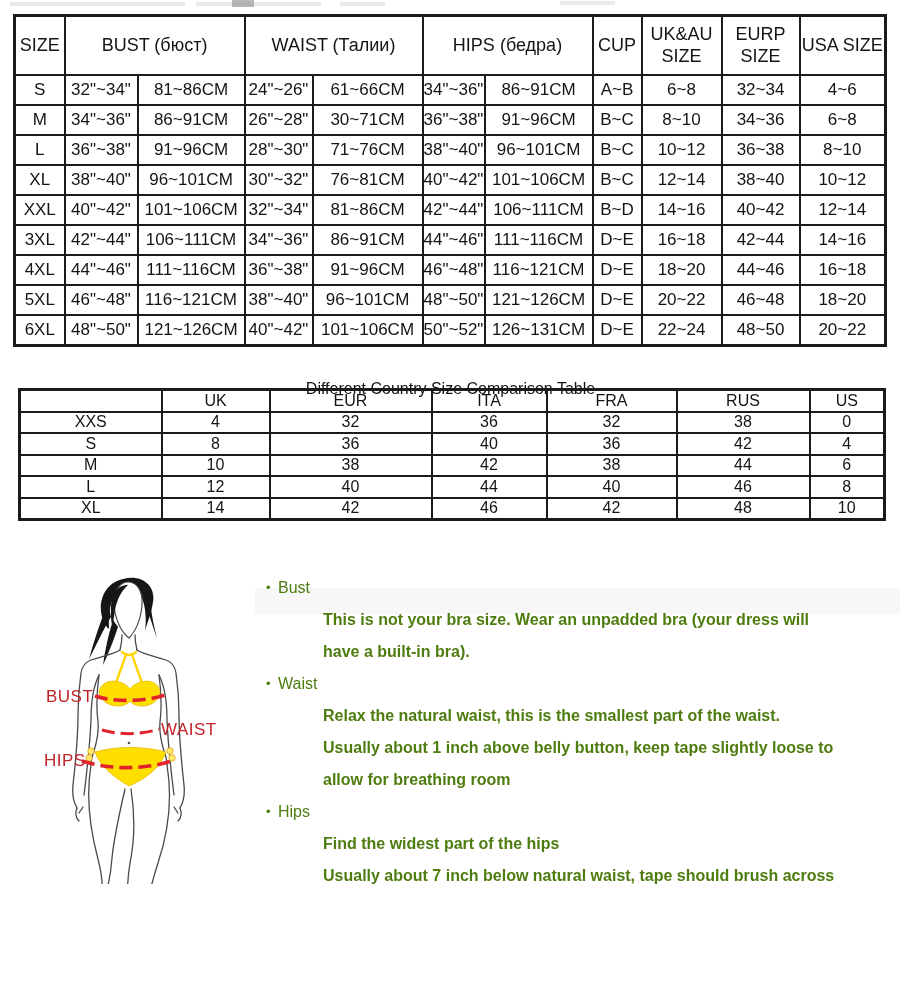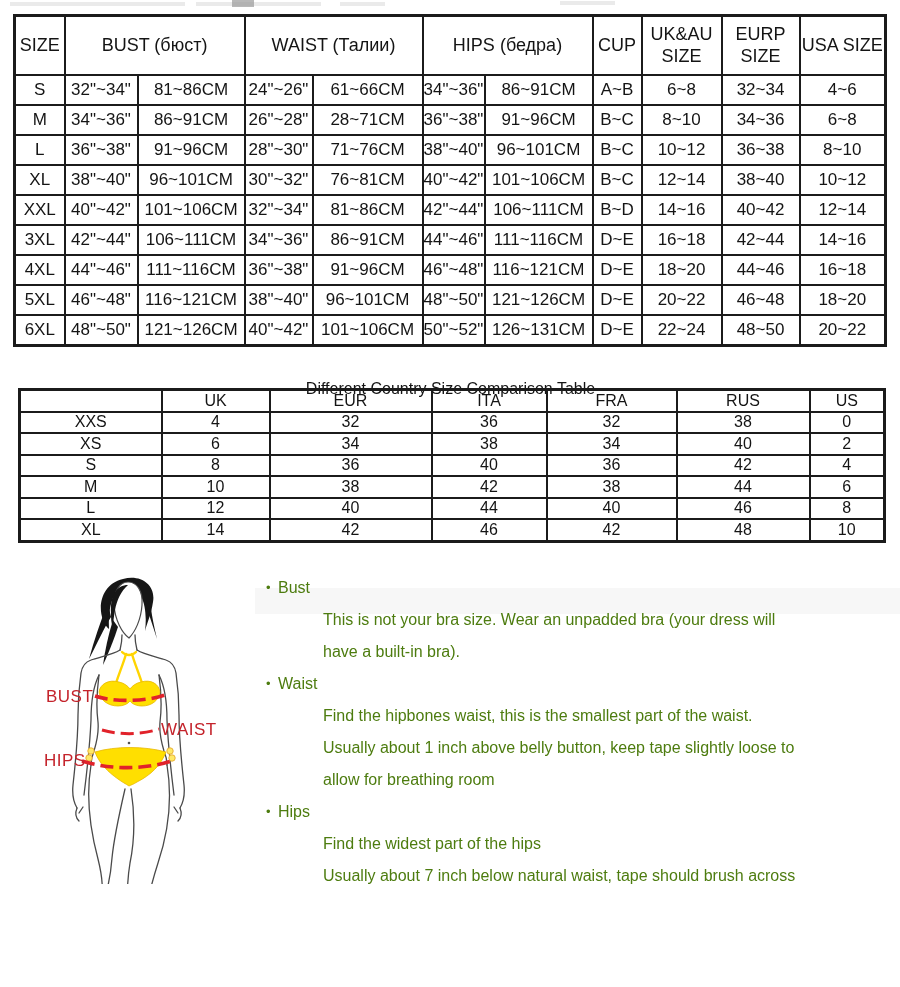--- a/index.html
+++ b/index.html
@@ -46,21 +46,21 @@
   .figure-svg text { font-family:"Liberation Sans","DejaVu Sans",sans-serif; letter-spacing:.5px; }
 
   
   .guide-band { position:absolute; left:255px; top:588px; width:645px; height:26px; background:#f7f7f7; }
   .guide {
     position:absolute; left:266px; top:572px; width:630px;
     font-size:16px; color:#4d7c0f;
   }
   .gline { height:32px; line-height:32px; white-space:nowrap; }
   .gtitle .bullet { display:inline-block; width:12px; font-size:13px; vertical-align:1px; }
-  .indent { padding-left:57px; }
+  .indent { padding-left:57px;font-weight:bold; }
 </style>
 </head>
 <body>
 
 <div class="page">
 
   <div class="artifact" style="left:10px;top:2px;width:175px;height:4px"></div>
   <div class="artifact" style="left:196px;top:2px;width:125px;height:4px"></div>
   <div class="artifact dark" style="left:232px;top:0;width:22px;height:7px"></div>
   <div class="artifact" style="left:340px;top:2px;width:45px;height:4px"></div>
@@ -110,21 +110,21 @@
           <td>A~B</td>
           <td>6~8</td>
           <td>32~34</td>
           <td>4~6</td>
         </tr>
         <tr>
           <td>M</td>
           <td>34"~36"</td>
           <td>86~91CM</td>
           <td>26"~28"</td>
-          <td>28~71CM</td>
+          <td>30~71CM</td>
           <td>36"~38"</td>
           <td>91~96CM</td>
           <td>B~C</td>
           <td>8~10</td>
           <td>34~36</td>
           <td>6~8</td>
         </tr>
         <tr>
           <td>L</td>
           <td>36"~38"</td>
@@ -245,29 +245,20 @@
         <tr>
           <td>XXS</td>
           <td>4</td>
           <td>32</td>
           <td>36</td>
           <td>32</td>
           <td>38</td>
           <td>0</td>
         </tr>
         <tr>
-          <td>XS</td>
-          <td>6</td>
-          <td>34</td>
-          <td>38</td>
-          <td>34</td>
-          <td>40</td>
-          <td>2</td>
-        </tr>
-        <tr>
           <td>S</td>
           <td>8</td>
           <td>36</td>
           <td>40</td>
           <td>36</td>
           <td>42</td>
           <td>4</td>
         </tr>
         <tr>
           <td>M</td>
@@ -357,21 +348,21 @@
     <text x="136" y="160" font-size="17" fill="#c4232b">WAIST</text>
     <text x="19" y="191" font-size="17" fill="#c4232b">HIPS</text>
   </svg>
 
   <div class="guide-band"></div>
   <div class="guide">
     <div class="gline gtitle"><span class="bullet">•</span><span>Bust</span></div>
     <div class="gline indent">This is not your bra size. Wear an unpadded bra (your dress will</div>
     <div class="gline indent">have a built-in bra).</div>
     <div class="gline gtitle"><span class="bullet">•</span><span>Waist</span></div>
-    <div class="gline indent">Find the hipbones waist, this is the smallest part of the waist.</div>
+    <div class="gline indent">Relax the natural waist, this is the smallest part of the waist.</div>
     <div class="gline indent">Usually about 1 inch above belly button, keep tape slightly loose to</div>
     <div class="gline indent">allow for breathing room</div>
     <div class="gline gtitle"><span class="bullet">•</span><span>Hips</span></div>
     <div class="gline indent">Find the widest part of the hips</div>
     <div class="gline indent">Usually about 7 inch below natural waist, tape should brush across</div>
     <div class="gline indent">both hipbones</div>
   </div>
 
 </div>
 

